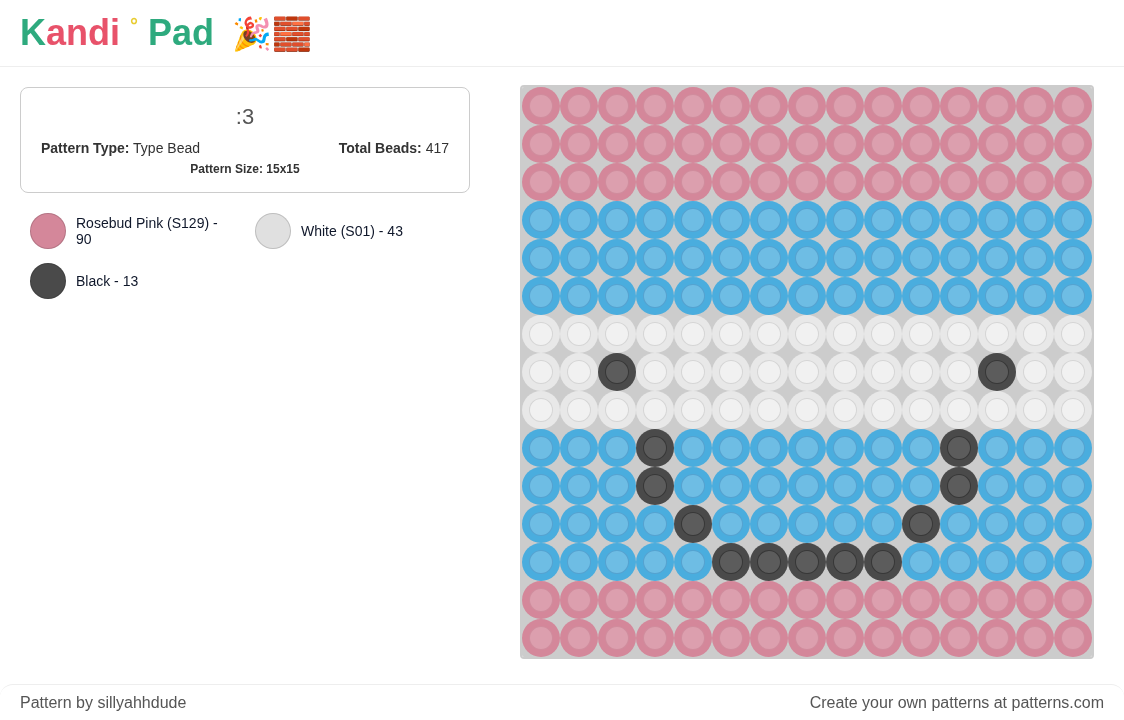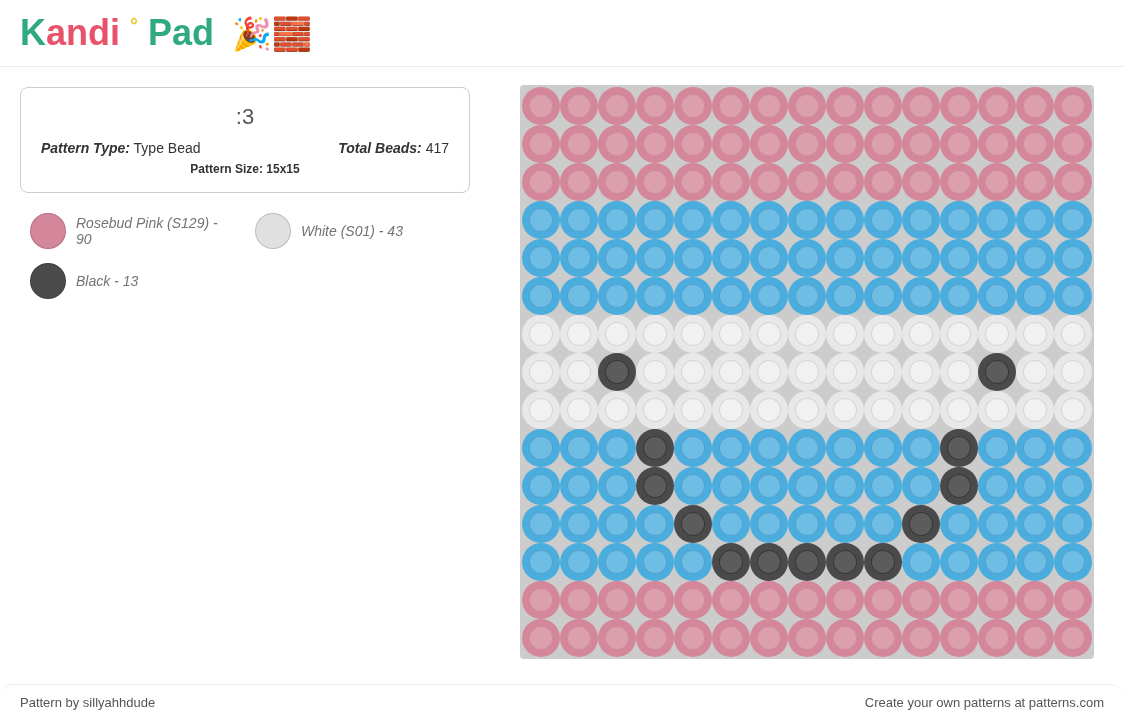--- a/index.html
+++ b/index.html
@@ -58,42 +58,41 @@
       font-size: 22px;
       color: #555;
       margin-bottom: 10px;
     }
     .pattern-meta {
       display: flex;
       justify-content: space-between;
       font-size: 14px;
       color: #333;
     }
-    .pattern-meta .label { font-weight: bold; font-style: italic; }
+    .pattern-meta .label { font-weight: bold; }
     .pattern-size-row {
       margin-top: 6px;
       font-size: 12px;
       font-weight: bold;
       color: #333;
     }
 
     
     #color-legend {
       display: grid;
       grid-template-columns: 1fr 1fr;
       gap: 14px 20px;
       padding: 0 10px;
     }
     .color-item {
       display: flex;
       align-items: center;
       gap: 10px;
       font-size: 14px;
-      color: #737373;
-      font-style: italic;
+      color: #0f172a;
     }
     .color-swatch {
       width: 36px;
       height: 36px;
       border-radius: 50%;
       flex-shrink: 0;
       border: 1px solid rgba(0,0,0,0.15);
     }
 
     
@@ -115,21 +114,21 @@
     #footer {
       position: absolute;
       bottom: 0;
       left: 0;
       right: 0;
       height: 36px;
       display: flex;
       align-items: center;
       justify-content: space-between;
       padding: 0 20px;
-      font-size: 13px;
+      font-size: 16px;
       color: #555;
       border-top: 1px solid #eee;
       border-radius: 13px;
     }
 
     
     .bead-grid {
       display: grid;
       gap: 0;
     }

